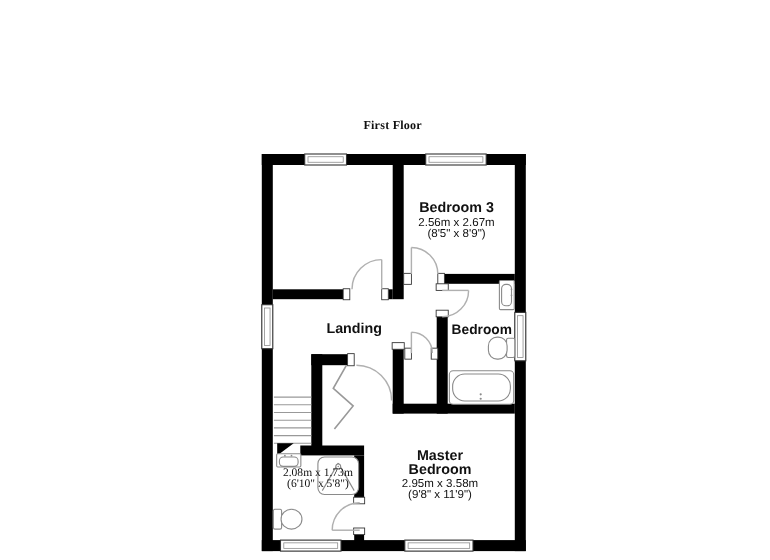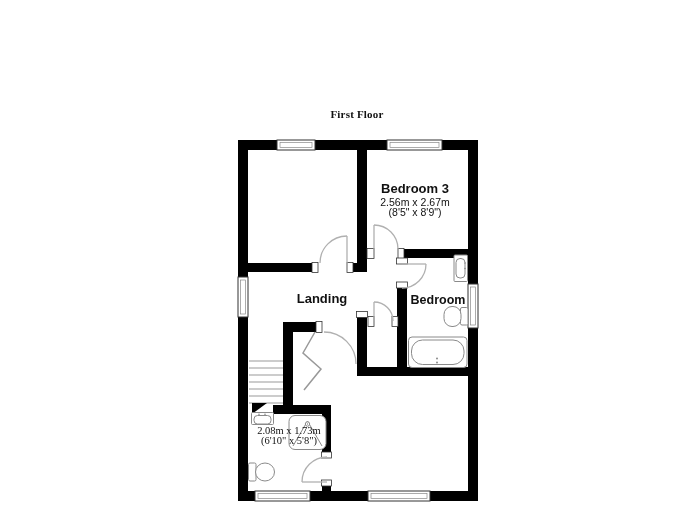--- a/index.html
+++ b/index.html
@@ -189,14 +189,20 @@
 
   <div class="label" style="left:438px;top:294px;">
     <div class="rname-sm">Bedroom</div>
   </div>
 
   <div class="label" style="left:289px;top:426px;font-family:Liberation Serif, serif;">
     <div class="rdim">2.08m x 1.73m</div>
     <div class="rdim">(6'10" x 5'8")</div>
   </div>
 
+  <div class="label" style="left:400px;top:407px;">
+    <div class="rname" style="margin-bottom:0;">Master</div>
+    <div class="rname">Bedroom</div>
+    <div class="rdim">2.95m x 3.58m</div>
+    <div class="rdim">(9'8" x 11'9")</div>
+  </div>
 
 </div>
 
 </body></html>

